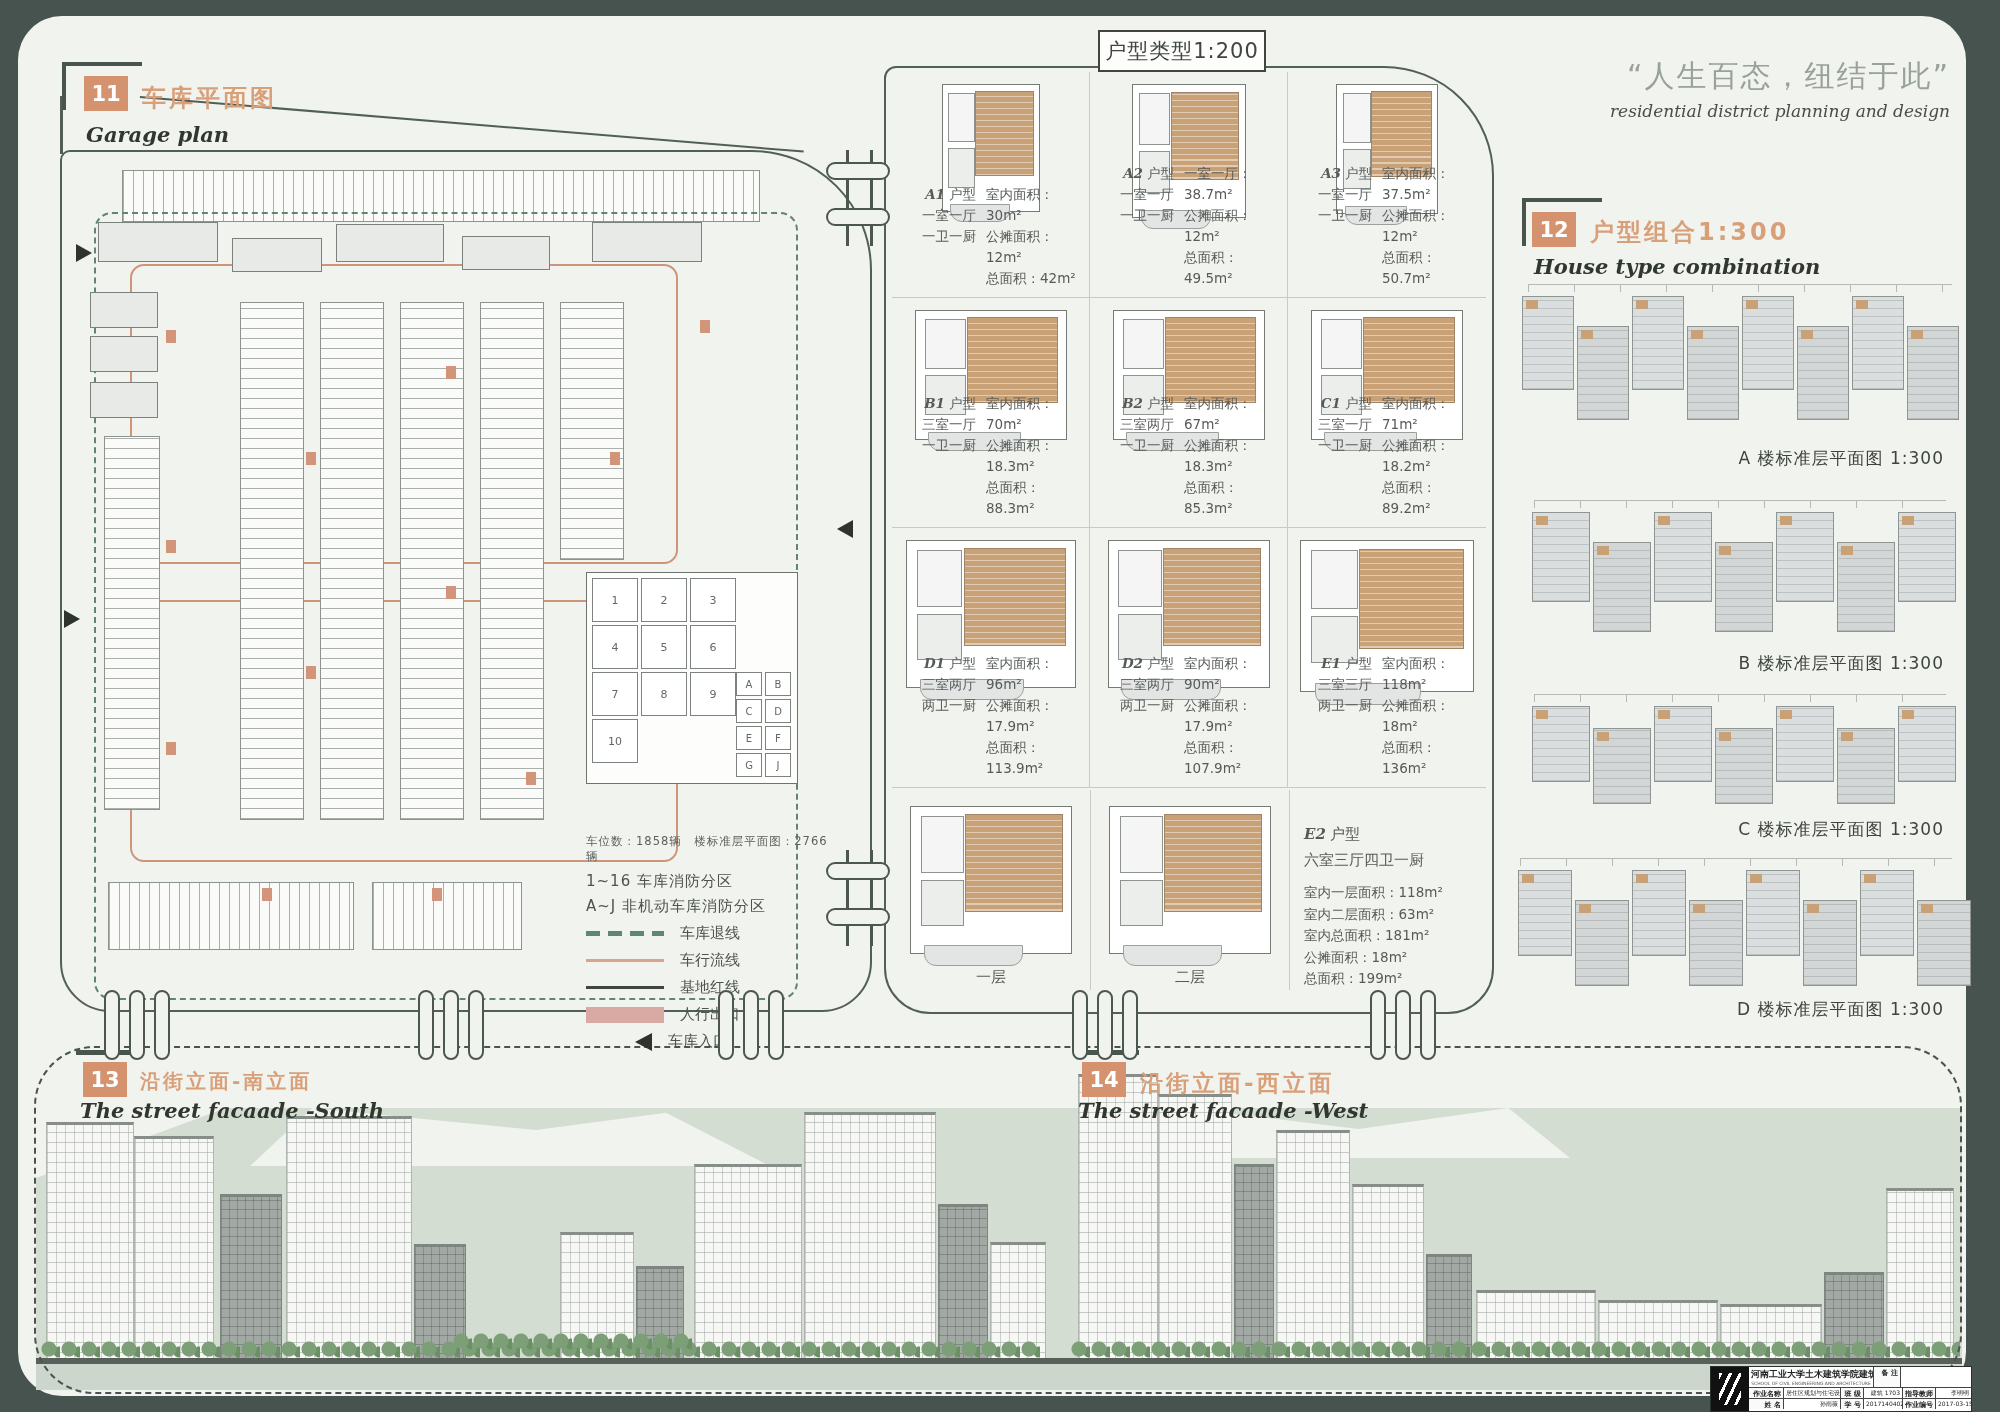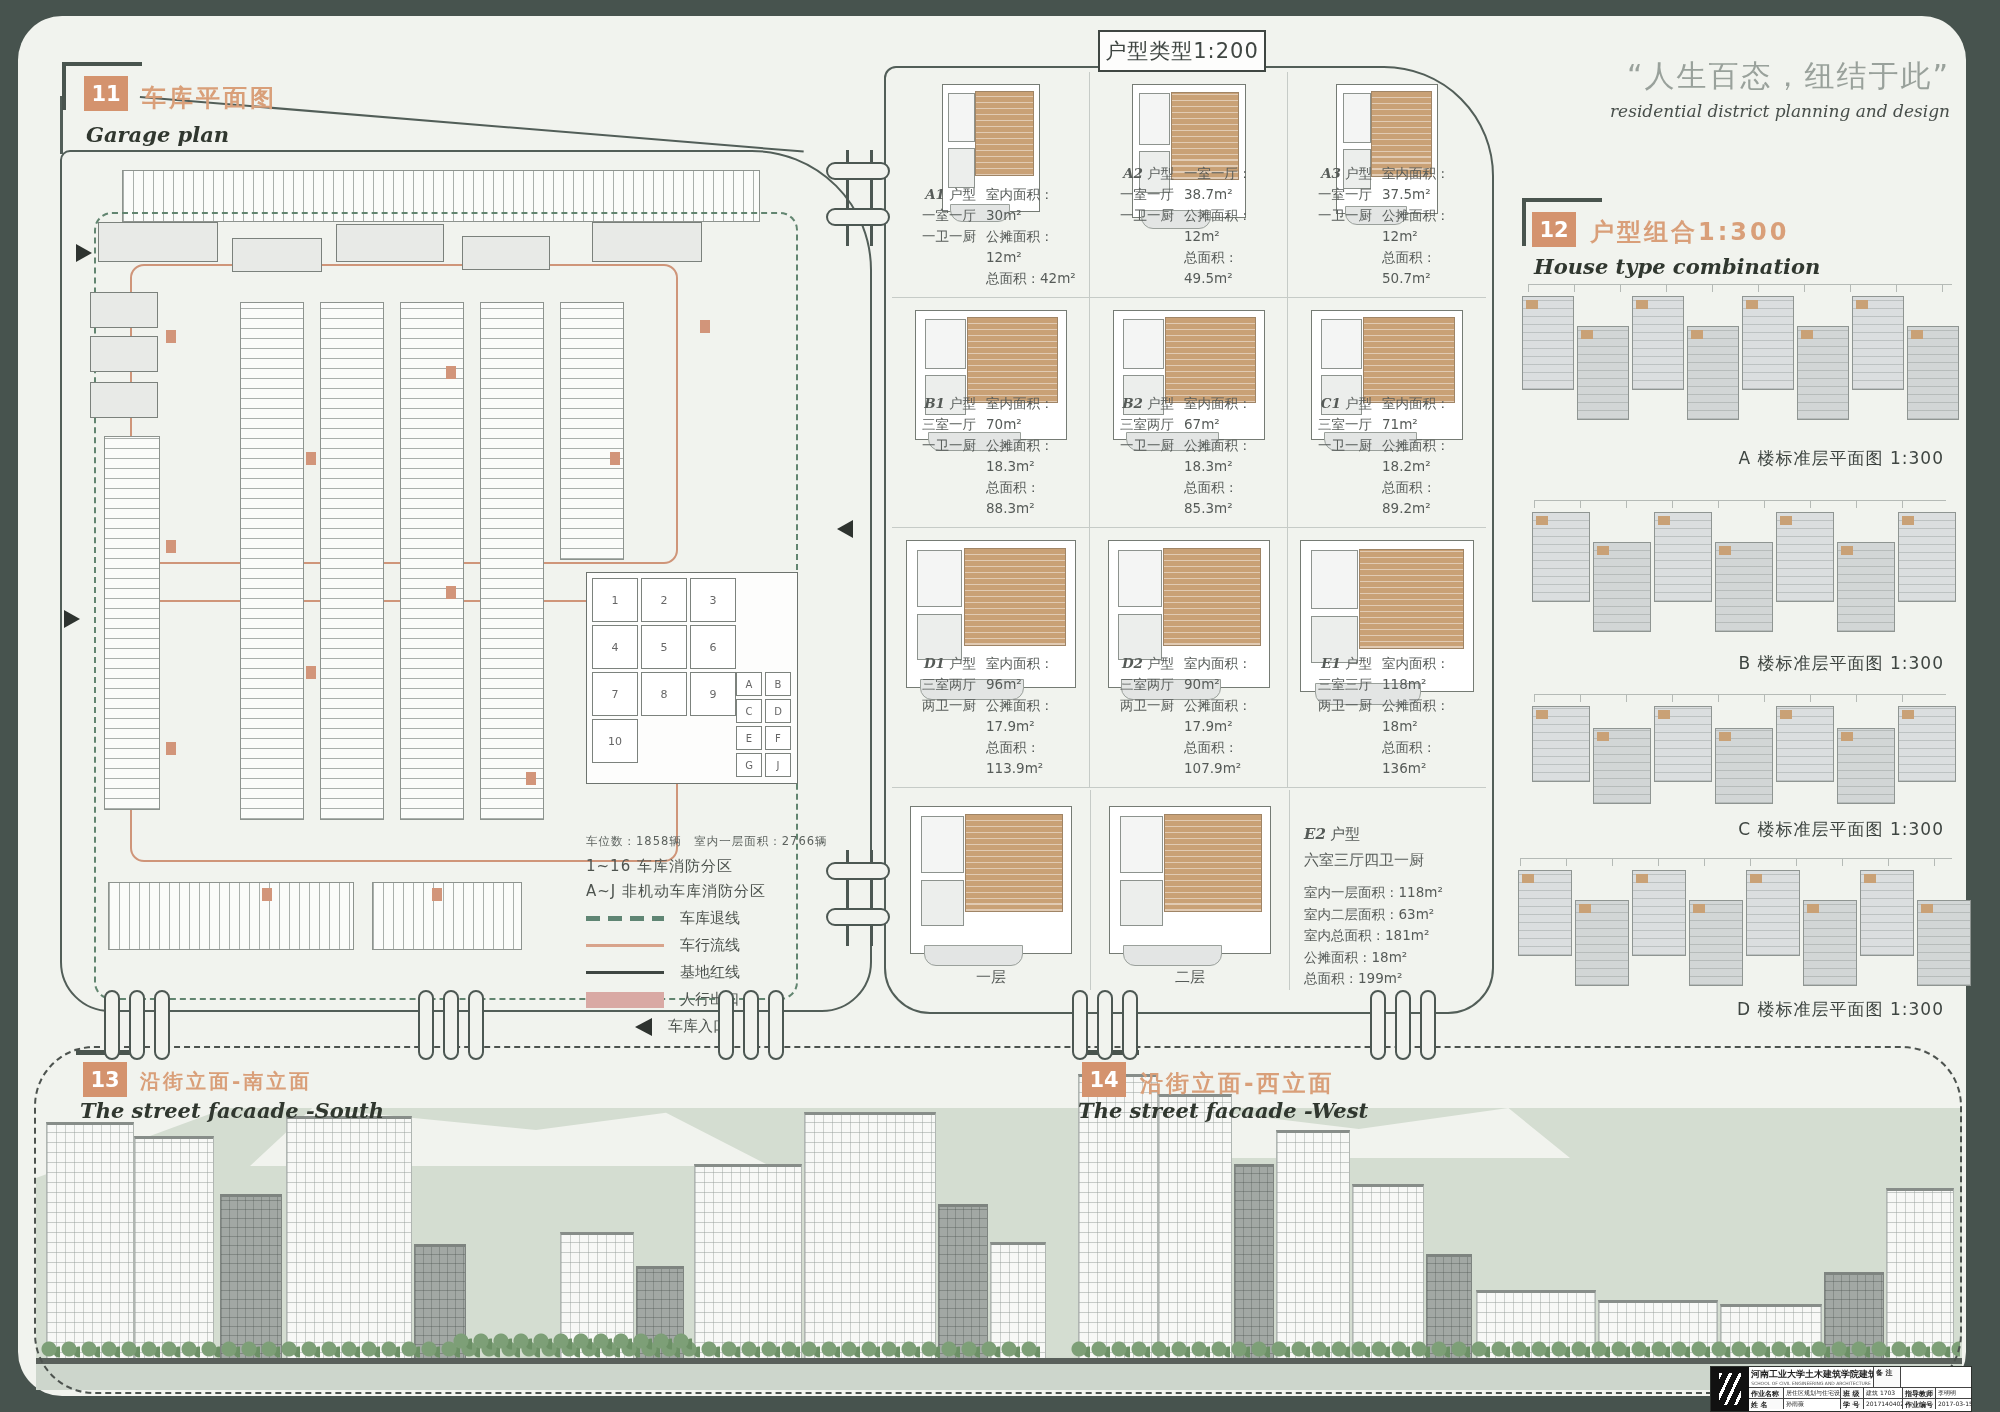--- a/index.html
+++ b/index.html
@@ -106,21 +106,21 @@
   .road{position:absolute;background:#59605b;}
   .roadside{position:absolute;background:#cdd6cc;}
   
   .tblock{position:absolute;display:flex;background:#fff;border:1.5px solid #2c302d;}
   .tb-logo{width:38px;background:#111;position:relative;flex:none;}
   .tb-logo::after{content:"";position:absolute;left:8px;top:6px;right:8px;bottom:6px;
      background:repeating-linear-gradient(115deg,#fff 0 3px,#111 3px 9px);}
   .tb-main{width:222px;display:flex;flex-direction:column;font-size:7px;color:#222;}
   .tb-r{display:flex;border-bottom:1px solid #444;}
   .tb-r:last-child{border-bottom:none;}
-  .tb-c{border-right:1px solid #444;padding:1px 2px;overflow:hidden;white-space:nowrap;}
+  .tb-c{border-right:1px solid #444;padding:1px 2px;overflow:hidden;white-space:nowrap;text-align:right;}
   .tb-c:last-child{border-right:none;}
   .tb-school{width:120px;text-align:center;}
   .tb-school .cnm{font-size:9px;font-weight:bold;}
   .tb-school .enm{font-size:4.5px;color:#555;line-height:1.2;}
   .lab{background:#fafafa;font-weight:bold;}
 </style>
 </head>
 <body>
 
 <div class="board">
@@ -241,21 +241,21 @@
         <span>C</span>
         <span>D</span>
         <span>E</span>
         <span>F</span>
         <span>G</span>
         <span>J</span>
       </div>
   </div>
 
   <div class="g-legend" style="left:586px;top:834px;width:250px;">
-    <div class="g-stats">车位数：1858辆　室内一层面积：2766辆</div>
+    <div class="g-stats">车位数：1858辆　楼标准层平面图：2766辆</div>
     <div class="g-zone">1~16 车库消防分区</div>
     <div class="g-zone">A~J 非机动车库消防分区</div>
     <div class="lg-row">
         <span class="sw sw-dash"></span>
         <span>车库退线</span>
       </div>
     <div class="lg-row">
         <span class="sw sw-salmon"></span>
         <span>车行流线</span>
       </div>

